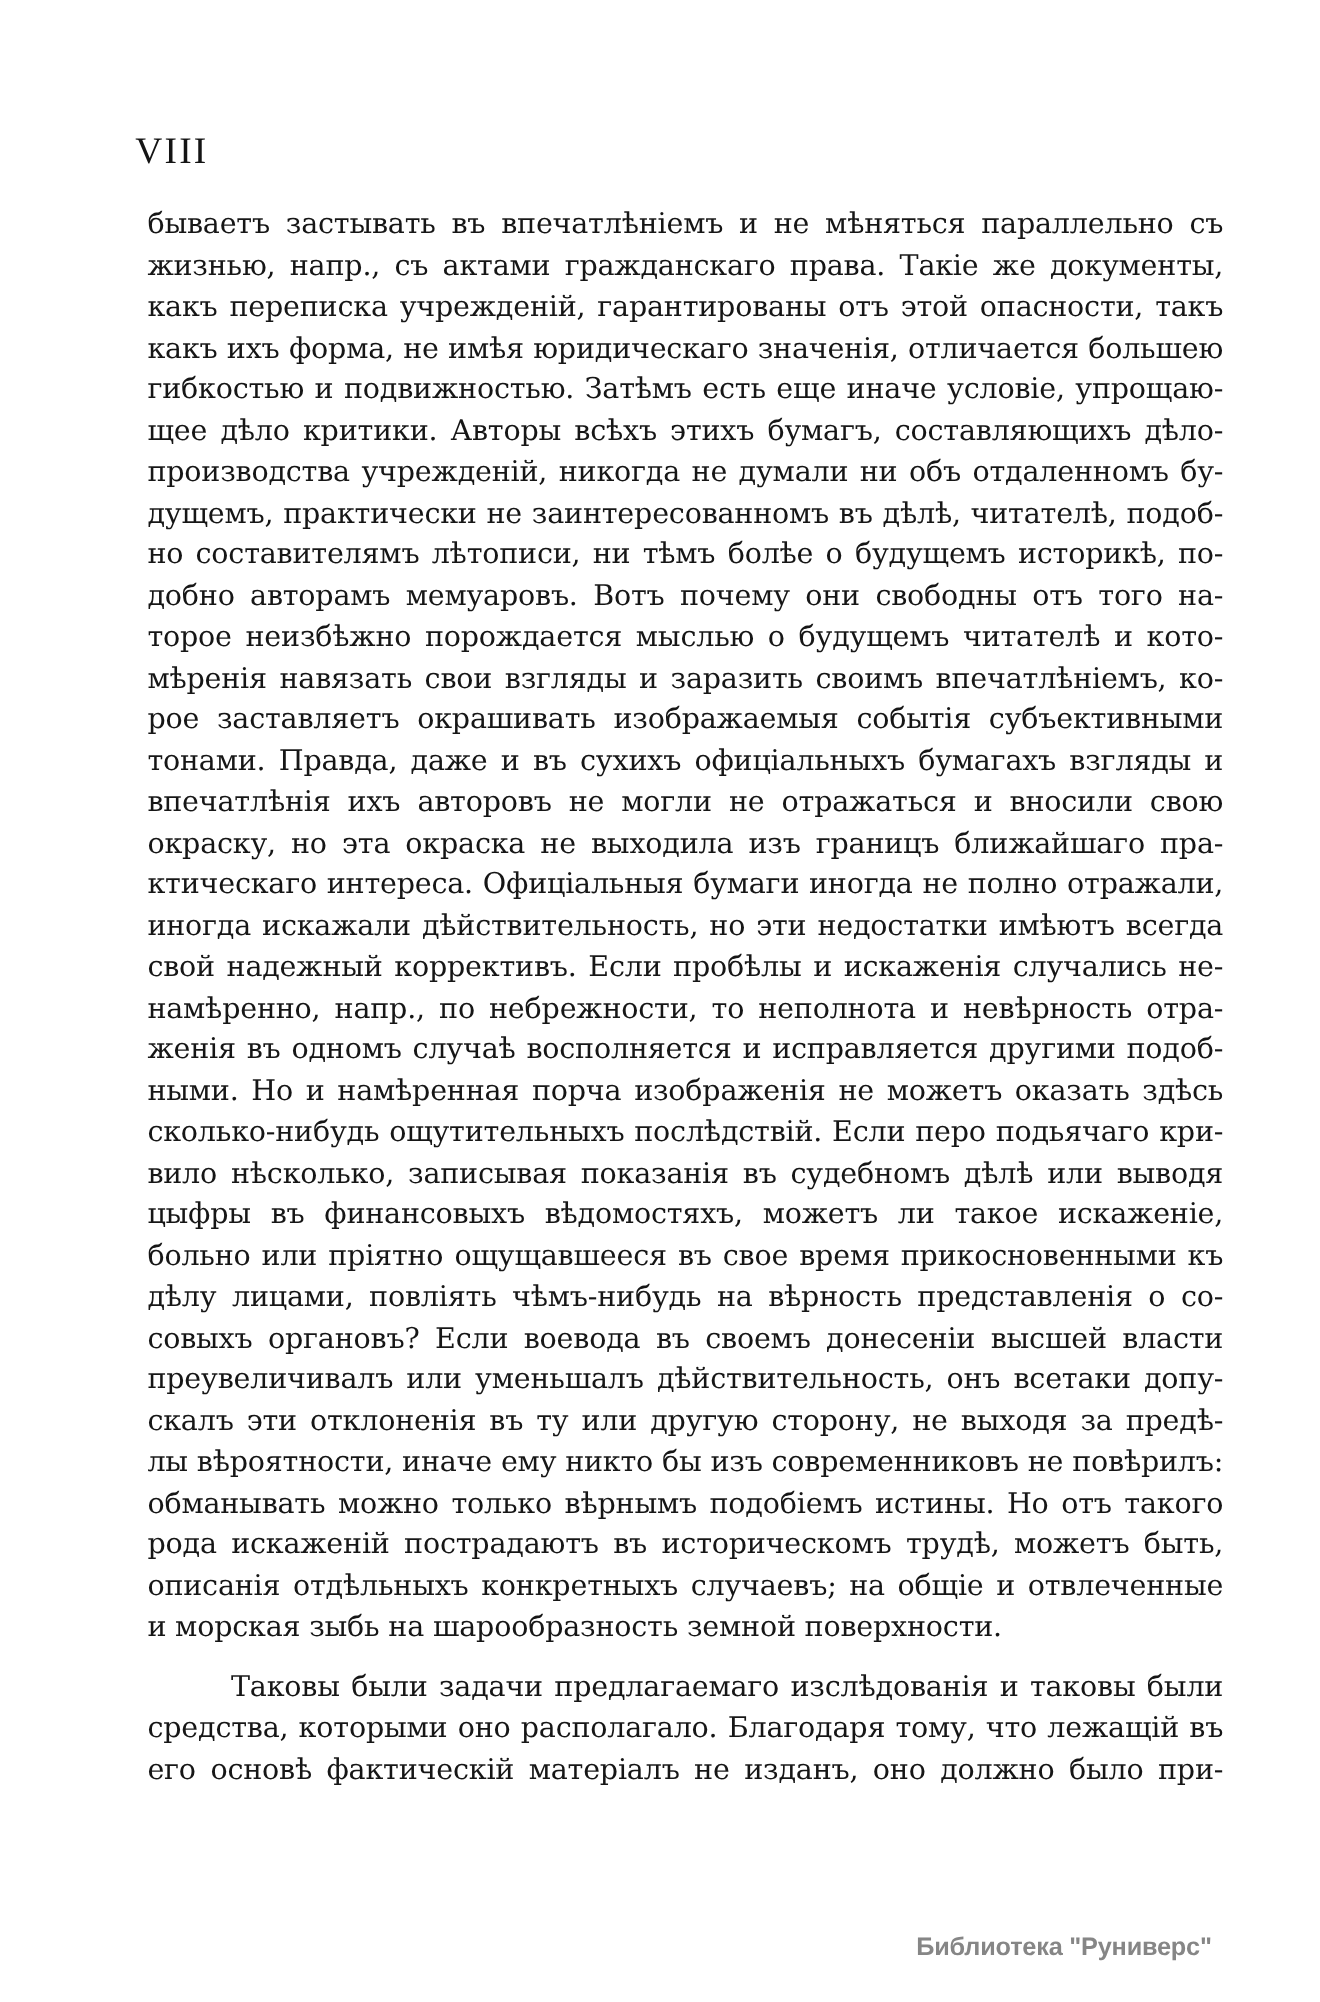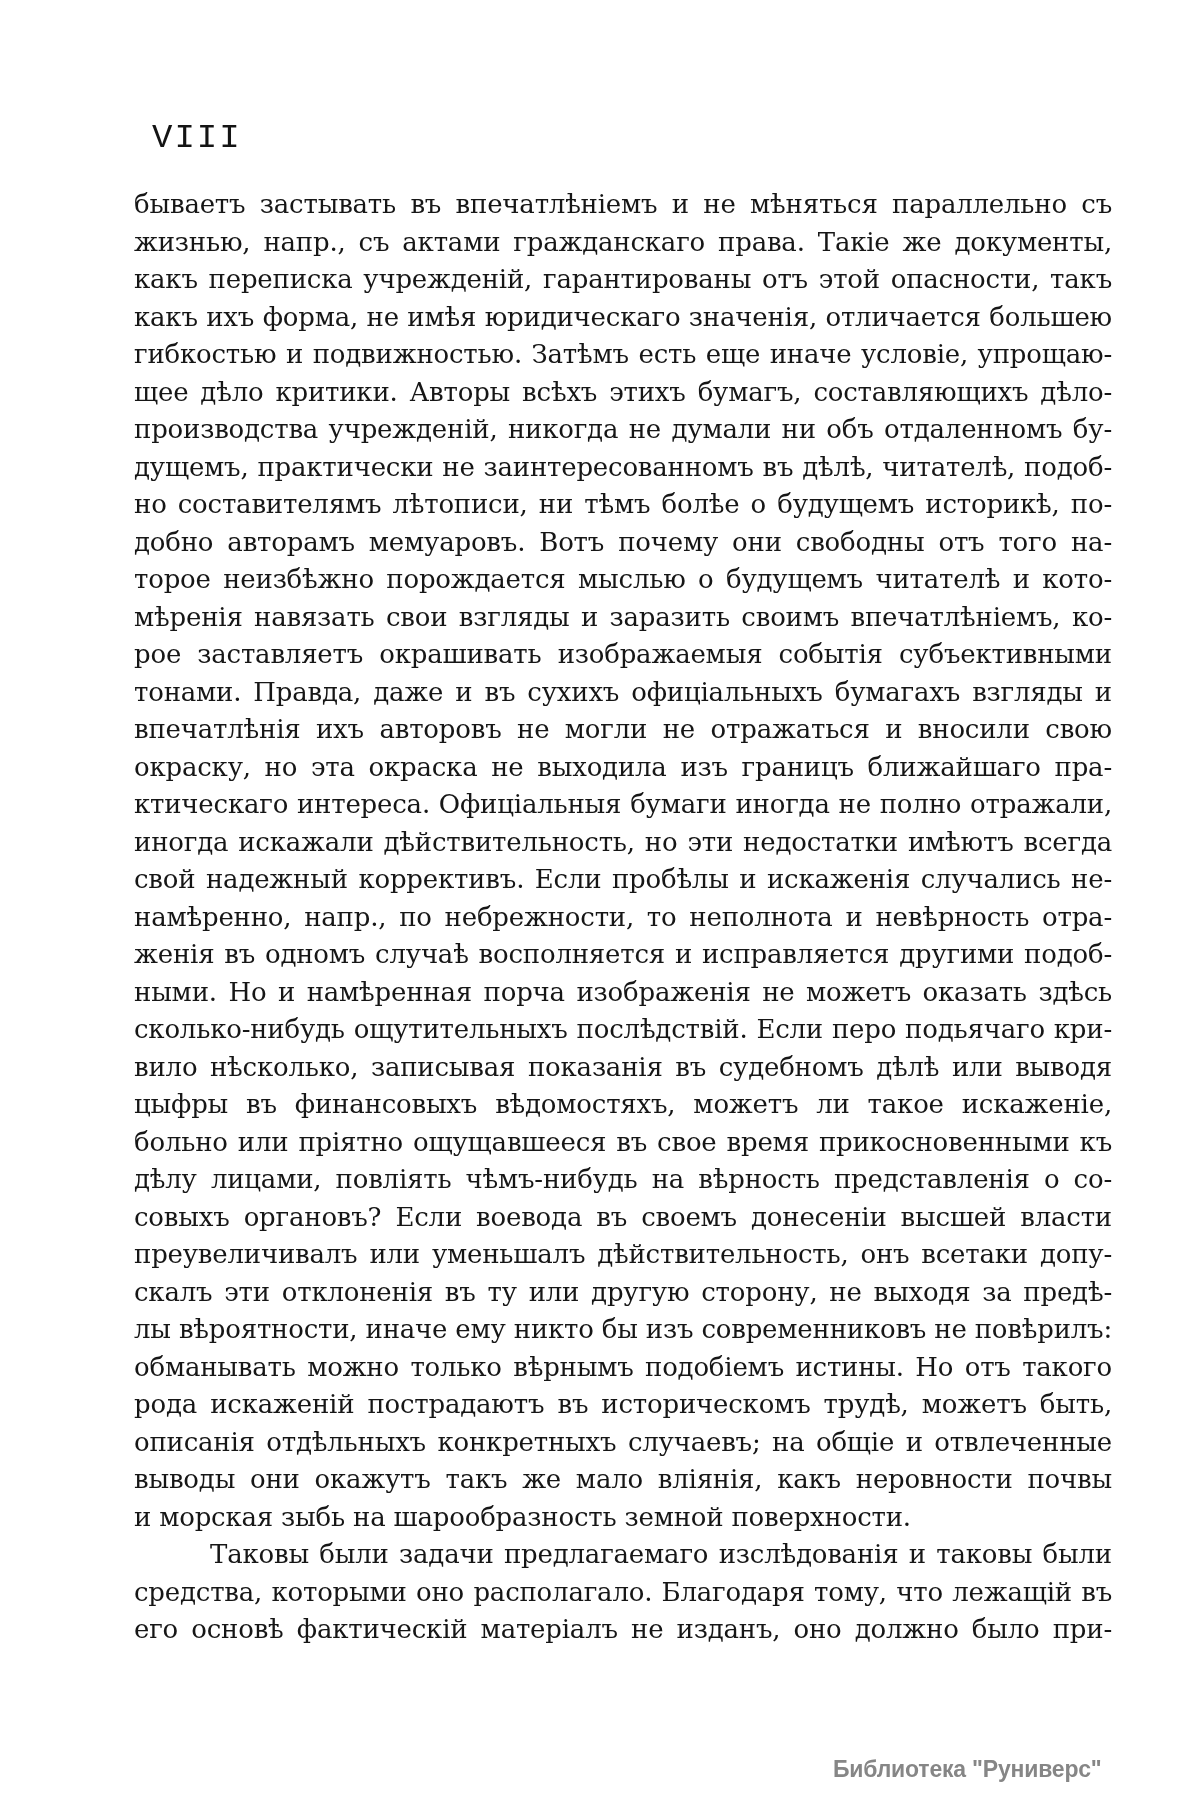--- a/index.html
+++ b/index.html
@@ -10,27 +10,27 @@
   .page {
     position: relative;
     width: 1200px;
     height: 1820px;
     background: #ffffff;
     overflow: hidden;
     font-family: "DejaVu Serif", serif;
   }
   .page-number {
     position: absolute;
-    left: 152px;
+    left: 123px;
     top: 121px;
     font-size: 34px;
     line-height: 34px;
     letter-spacing: 2px;
     color: #141414;
-    font-family: Liberation Mono, monospace;
+    font-family: Liberation Serif, serif;
   }
   .text-block {
     position: absolute;
     left: 134px;
     top: 186px;
     width: 978px;
     color: #161616;
     font-size: 26px;
     letter-spacing: -0.2px;
   }
@@ -40,20 +40,21 @@
     text-align: justify;
     text-align-last: justify;
     overflow: hidden;
     white-space: normal;
   }
   .line.unjustified {
     text-align-last: left;
   }
   .paragraph.indented .line:first-child {
     text-indent: 76px;
+    margin-top: 17px;
   }
   .watermark {
     position: absolute;
     left: 833px;
     top: 1756px;
     font-family: "Liberation Sans", sans-serif;
     font-weight: bold;
     font-size: 23px;
     letter-spacing: -0.2px;
     color: #868686;
@@ -94,21 +95,20 @@
         <div class="line">цыфры въ финансовыхъ вѣдомостяхъ, можетъ ли такое искаженіе,</div>
         <div class="line">больно или пріятно ощущавшееся въ свое время прикосновенными къ</div>
         <div class="line">дѣлу лицами, повліять чѣмъ-нибудь на вѣрность представленія о со-</div>
         <div class="line">совыхъ органовъ? Если воевода въ своемъ донесеніи высшей власти</div>
         <div class="line">преувеличивалъ или уменьшалъ дѣйствительность, онъ всетаки допу-</div>
         <div class="line">скалъ эти отклоненія въ ту или другую сторону, не выходя за предѣ-</div>
         <div class="line">лы вѣроятности, иначе ему никто бы изъ современниковъ не повѣрилъ:</div>
         <div class="line">обманывать можно только вѣрнымъ подобіемъ истины. Но отъ такого</div>
         <div class="line">рода искаженій пострадаютъ въ историческомъ трудѣ, можетъ быть,</div>
         <div class="line">описанія отдѣльныхъ конкретныхъ случаевъ; на общіе и отвлеченные</div>
-        <div class="line">выводы они окажутъ такъ же мало вліянія, какъ неровности почвы</div>
         <div class="line unjustified">и морская зыбь на шарообразность земной поверхности.</div>
       </div>
     <div class="paragraph indented">
         <div class="line">Таковы были задачи предлагаемаго изслѣдованія и таковы были</div>
         <div class="line">средства, которыми оно располагало. Благодаря тому, что лежащій въ</div>
         <div class="line">его основѣ фактическій матеріалъ не изданъ, оно должно было при-</div>
       </div>
   </div>
 
   <div class="watermark">Библиотека "Руниверс"</div>

